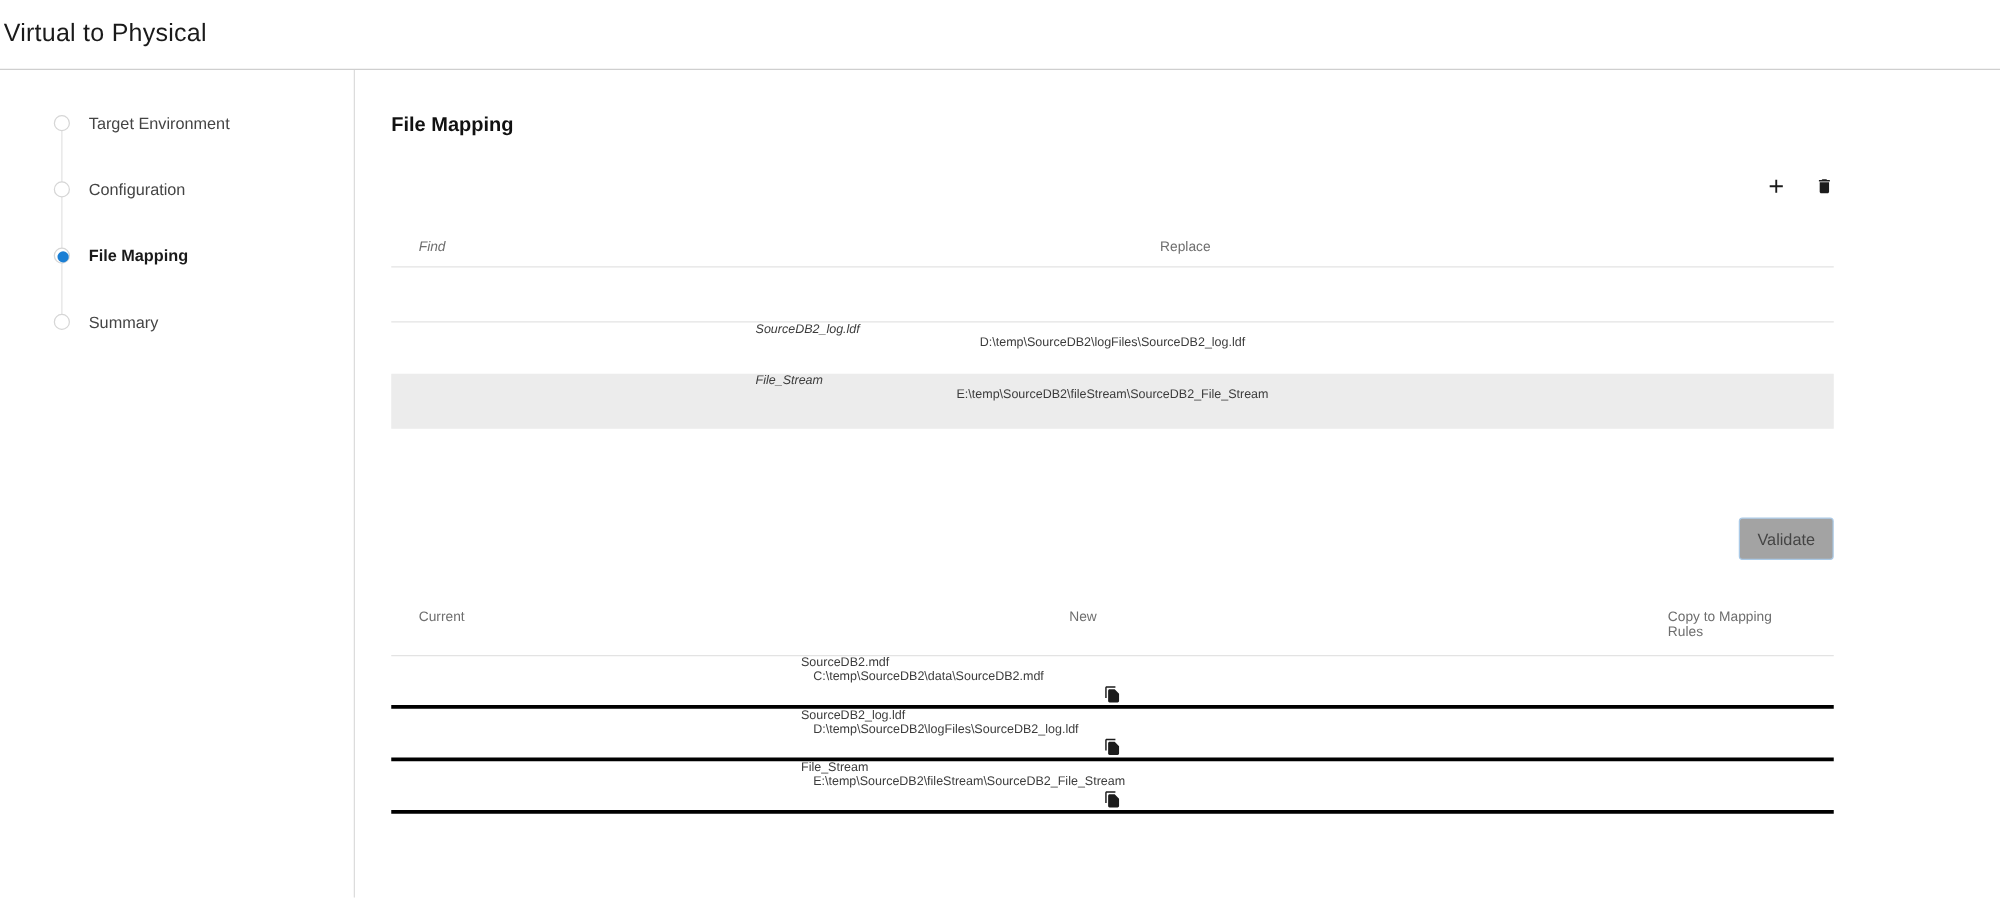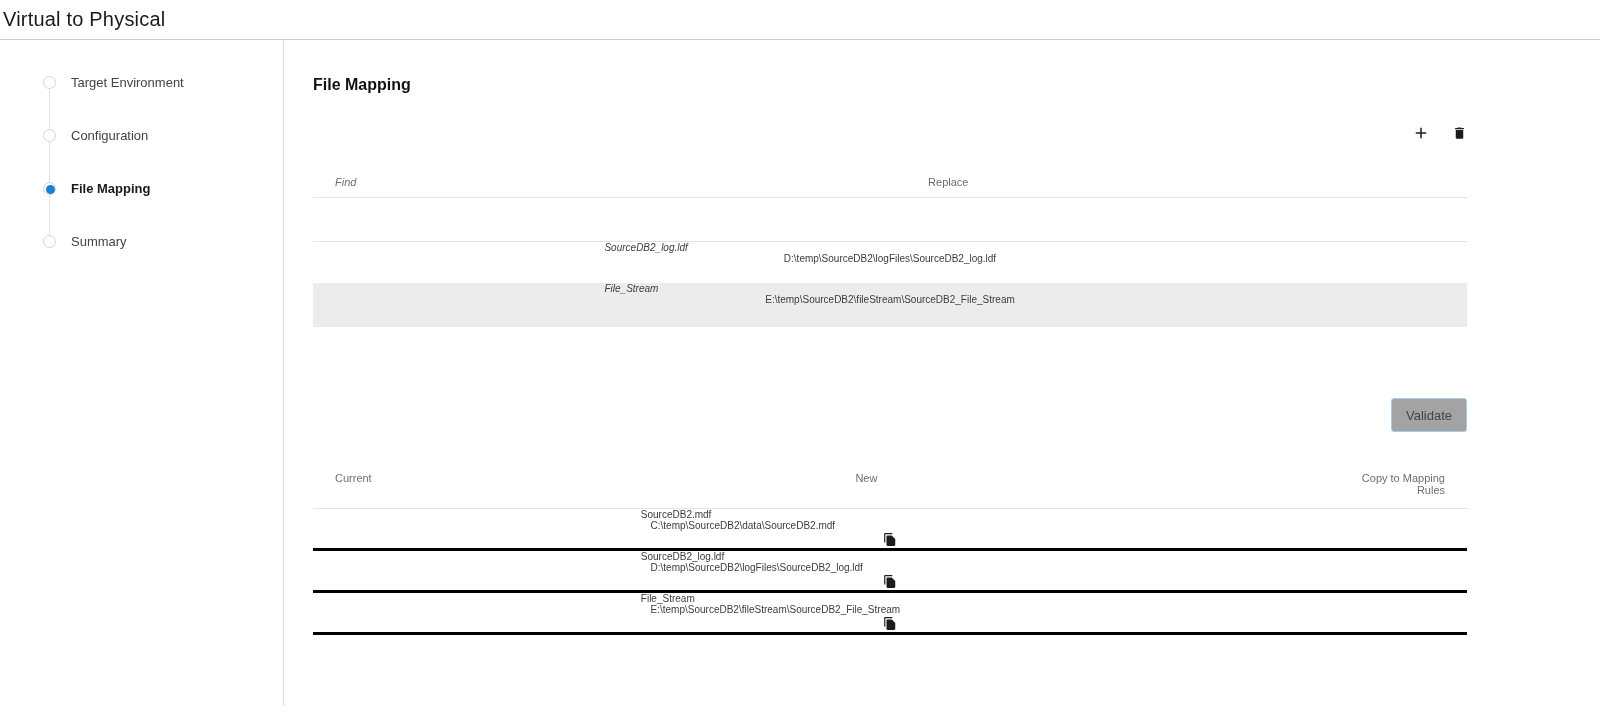--- a/index.html
+++ b/index.html
@@ -12,21 +12,21 @@
     --text-muted:#6e6e6e;
   }
   *{box-sizing:border-box;}
   html,body{margin:0;padding:0;}
   body{
     width:1600px;height:718px;overflow:hidden;background:#fff;
     font-family:"Liberation Sans", sans-serif;color:var(--text-body);
   }
   
   .topbar{
-    height:40px;display:flex;align-items:center;padding-left:3px;
+    height:56px;display:flex;align-items:center;padding-left:3px;
     border-bottom:1px solid var(--border-mid);background:#fff;
   }
   .topbar h1{margin:0;font-size:20px;font-weight:400;color:var(--text-dark);letter-spacing:.2px;}
   
   .layout{display:flex;height:666px;}
   .sidebar{
     width:284px;flex-shrink:0;border-right:1px solid #dcdcdc;
     padding-top:16px;background:#fff;
   }
   .stepper{position:relative;}
@@ -79,21 +79,21 @@
   
   .validate-wrap{display:flex;justify-content:flex-end;margin-top:71px;}
   .validate-btn{
     min-width:74px;height:34px;padding:0 14px;font-size:13px;color:#444;
     font-family:"Liberation Sans", sans-serif;
     background:#a3a3a3;border:1px solid #aac9e6;border-radius:3px;cursor:pointer;
   }
   
   .c-current{width:47%;padding-left:22px;}
   .c-new{width:41.5%;}
-  .c-copy{flex:1;text-align:right;padding-right:22px;}
+  .c-copy{flex:1;text-align:left;padding-right:22px;}
   .c-copy-cell{flex:1;display:flex;justify-content:center;align-items:center;}
   .t2 .trow{height:42px;border-bottom:3px solid #000000;}
 </style>
 </head>
 <body>
 
 <div class="topbar">
   <h1>Virtual to Physical</h1>
 </div>
 

